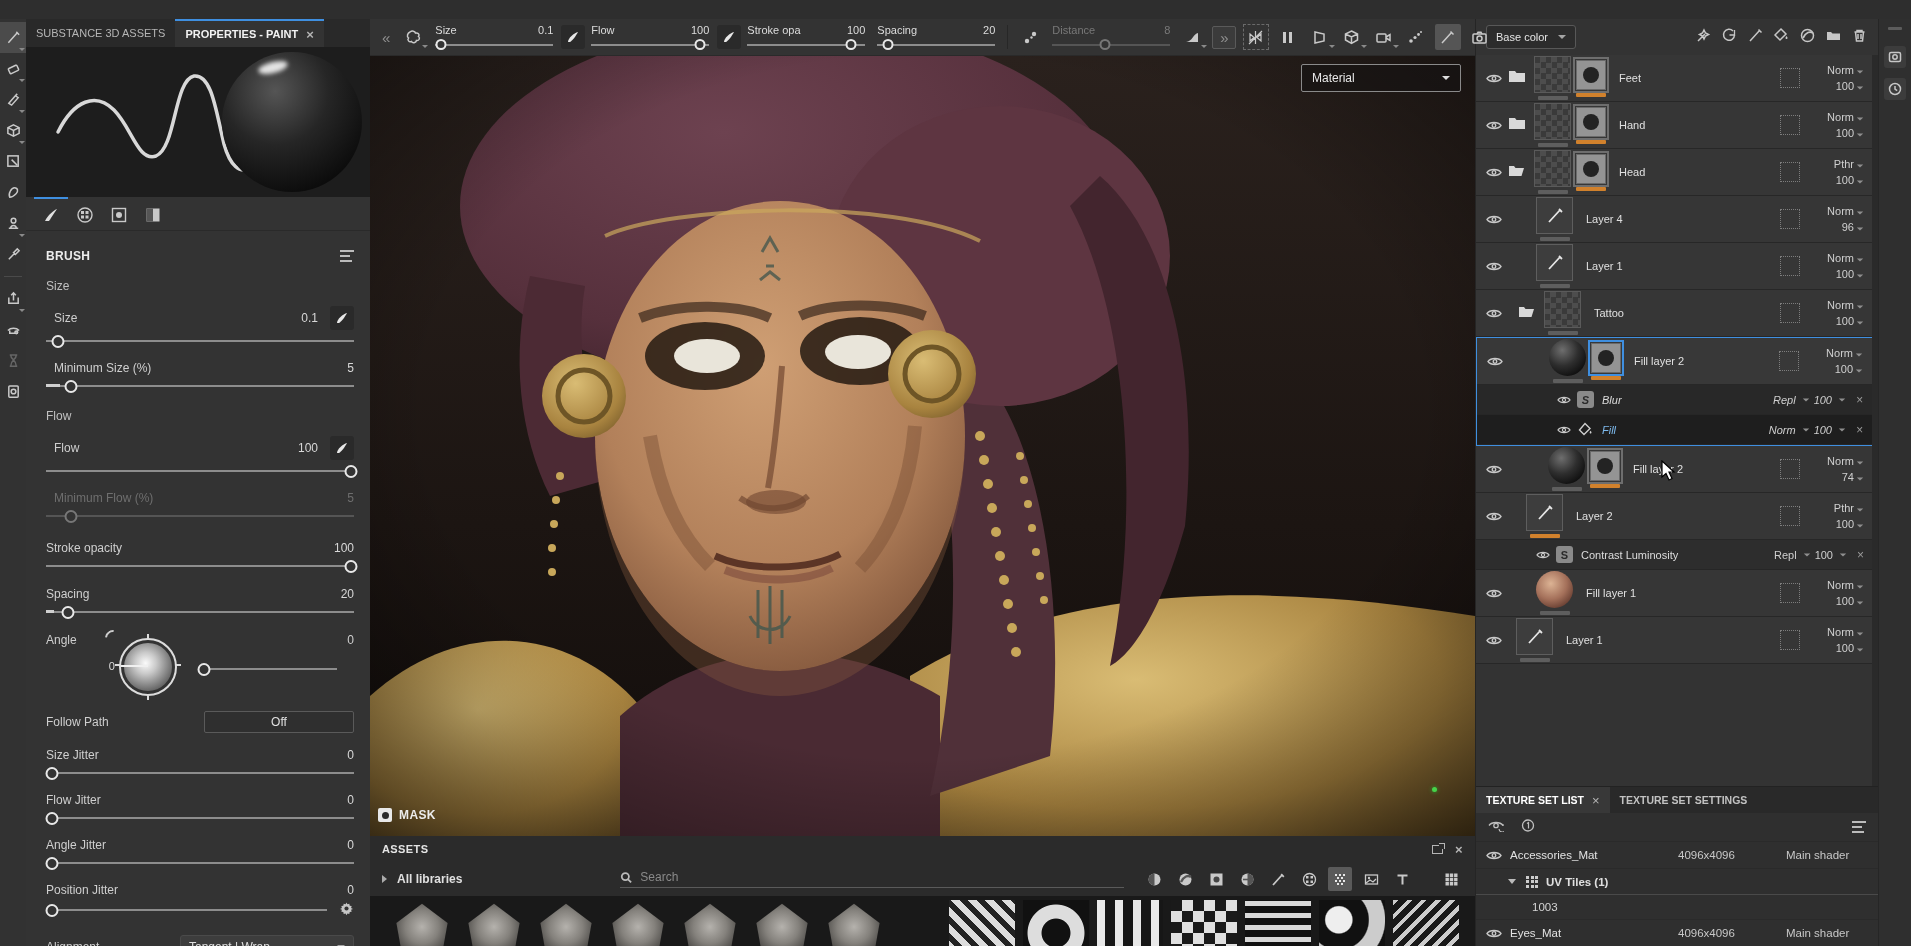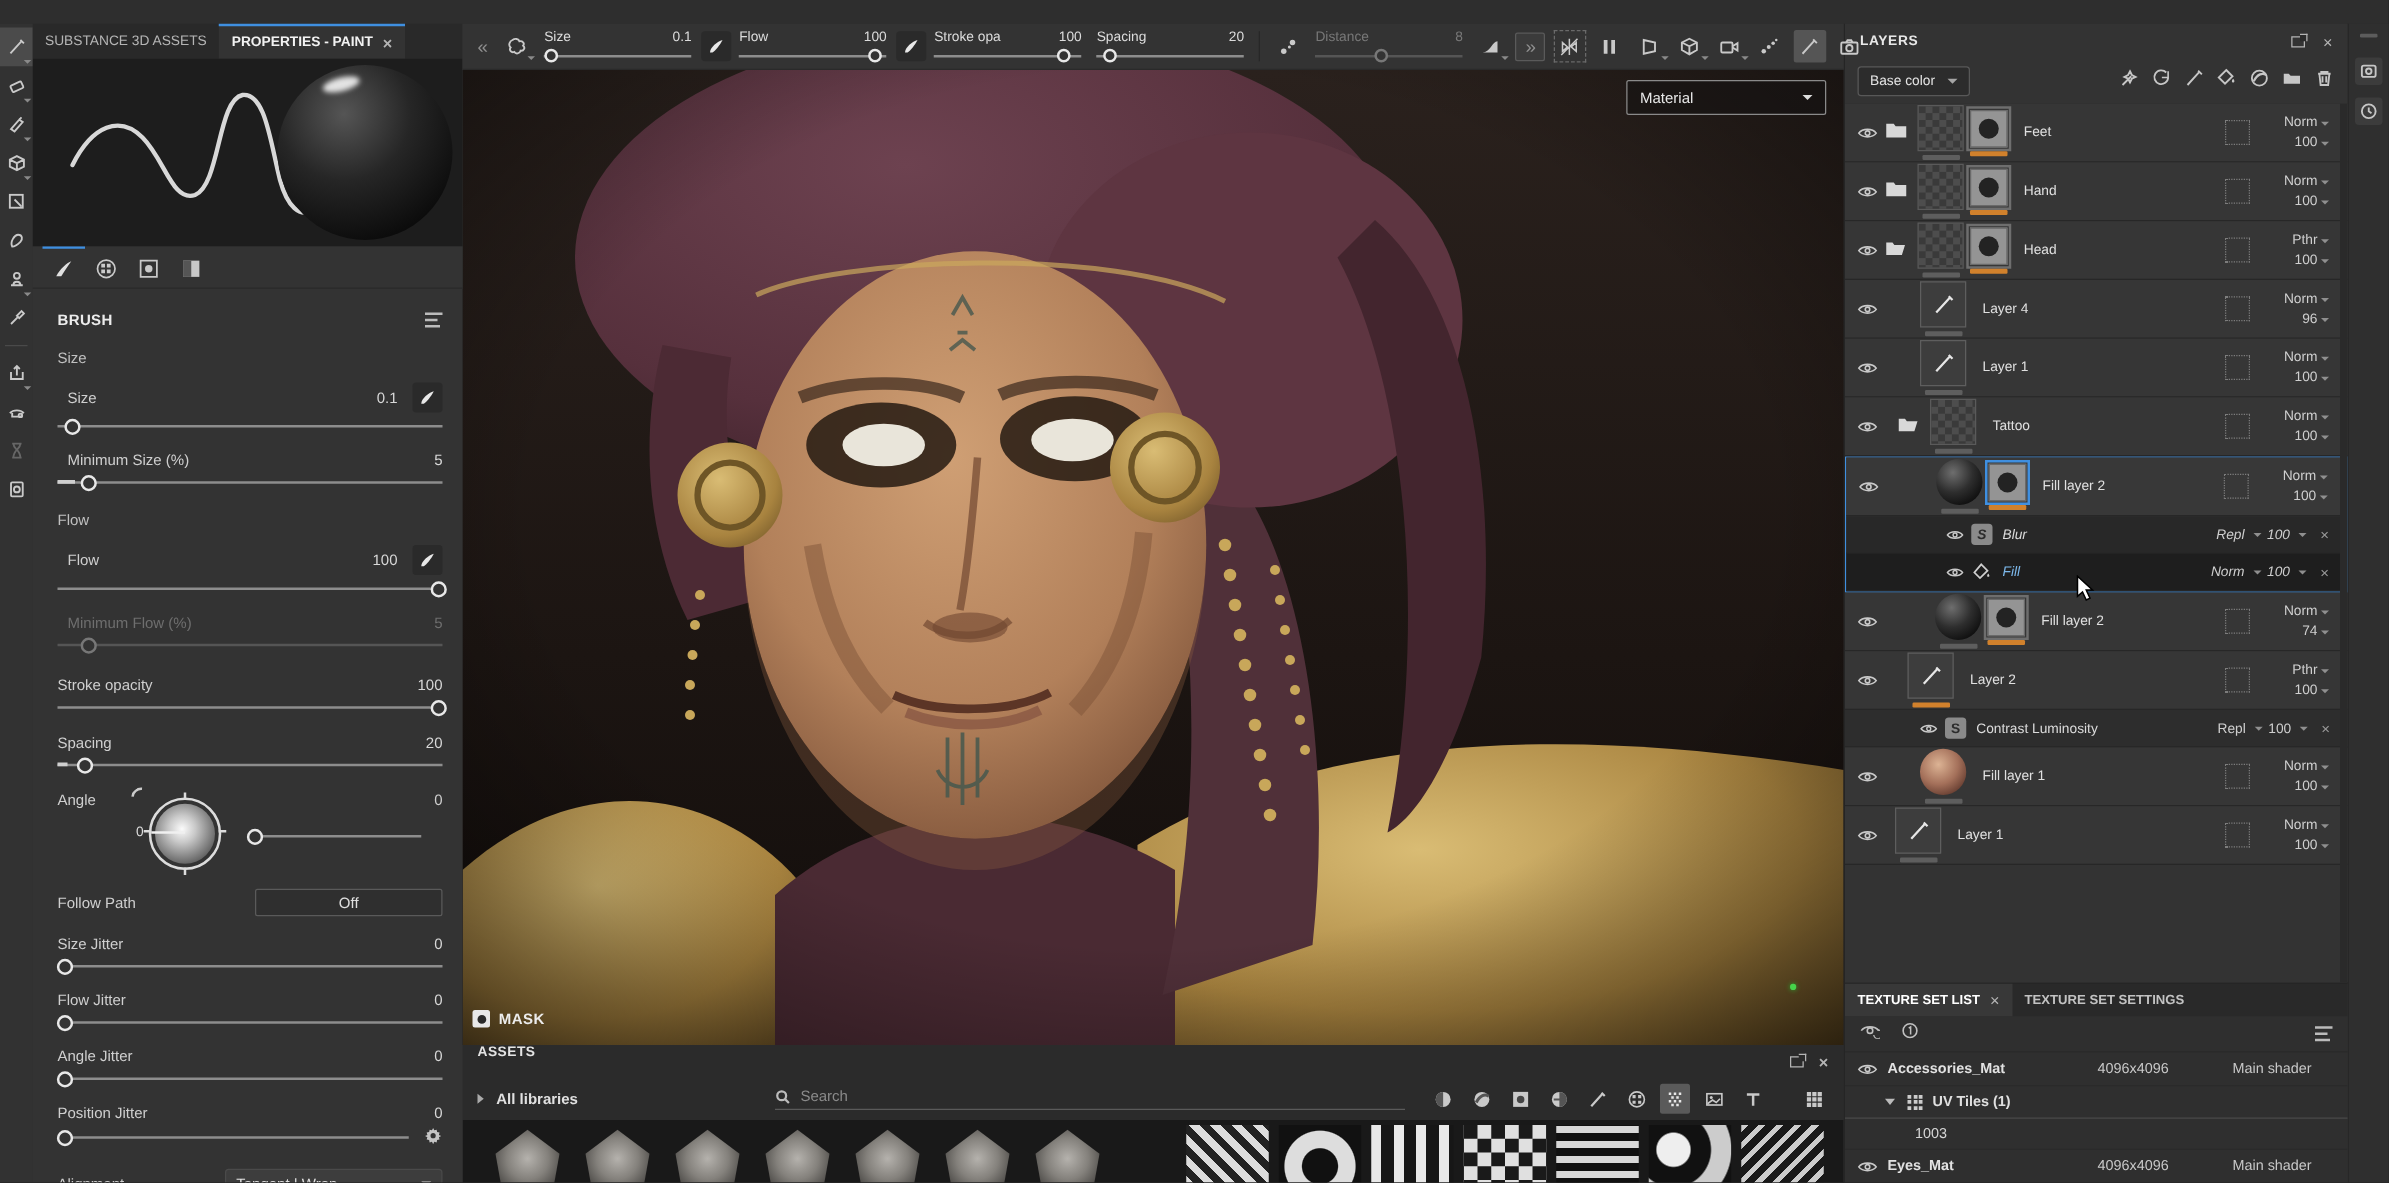--- a/index.html
+++ b/index.html
@@ -104,21 +104,21 @@
   .viewport svg.art { position:absolute; inset:0; }
   .mat-dd { position:absolute; right:14px; top:8px; width:160px; height:28px; background:rgba(20,18,18,.55); border:1px solid #8a8a8a; border-radius:2px; display:flex; align-items:center; padding:0 10px; font-size:12px; color:#e8e8e8; }
   .mat-dd .cdown { margin-left:auto; border-top-color:#ddd; }
   .mask-badge { position:absolute; left:8px; bottom:14px; display:flex; align-items:center; gap:7px; font-size:12px; font-weight:bold; color:#ececec; letter-spacing:.4px; }
   .mask-badge .mico { width:14px; height:14px; background:#e8e8e8; border-radius:2px; display:flex; align-items:center; justify-content:center; }
   .mask-badge .mico i { width:7px; height:7px; background:#2a2a2a; border-radius:50%; display:block; }
   .gizmo-dot { position:absolute; right:38px; bottom:44px; width:5px; height:5px; background:#46d34a; border-radius:50%; box-shadow:0 0 4px #2aa52e; }
 
   
   .assets { position:absolute; left:370px; top:836px; width:1105px; height:110px; background:#2b2b2b; display:flex; flex-direction:column; overflow:hidden; }
-  .as-head { height:26px; display:flex; padding:0 12px; font-size:11px; font-weight:bold; color:#e4e4e4; letter-spacing:.4px; flex:none; }
+  .as-head { height:26px; display:flex; align-items:center; padding:0 12px; font-size:11px; font-weight:bold; color:#e4e4e4; letter-spacing:.4px; flex:none; }
   .as-head .hicons { margin-left:auto; display:flex; gap:12px; align-items:center; color:#b5b5b5; }
   .popico { width:11px; height:9px; border:1px solid #b5b5b5; position:relative; display:inline-block; }
   .popico::after { content:''; position:absolute; right:-3px; top:-3px; width:5px; height:5px; background:#2b2b2b; border-top:1px solid #b5b5b5; border-right:1px solid #b5b5b5; }
   .as-bar { height:34px; display:flex; align-items:center; padding:0 12px; flex:none; }
   .as-lib { display:flex; align-items:center; gap:10px; font-size:12px; font-weight:bold; color:#e0e0e0; width:250px; }
   .as-lib .carr { width:0; height:0; border-top:4px solid transparent; border-bottom:4px solid transparent; border-left:5px solid #aaa; }
   .as-search { display:flex; align-items:center; gap:8px; width:530px; border-bottom:1px solid #5a5a5a; padding-bottom:3px; }
   .as-search svg { width:13px; height:13px; stroke:#bbb; fill:none; stroke-width:2; }
   .as-search input { background:transparent; border:none; outline:none; color:#bbb; font-size:12px; width:100%; font-family:inherit; }
   .as-search input::placeholder { color:#8a8a8a; }
@@ -189,21 +189,21 @@
   .ts-tabs { height:26px; display:flex; background:#292929; font-size:10.5px; font-weight:bold; }
   .ts-tab { display:flex; align-items:center; padding:0 10px; color:#c2c2c2; white-space:nowrap; }
   .ts-tab.active { background:#383838; color:#fff; }
   .ts-tab .xic { margin-left:8px; font-weight:normal; }
   .ts-icons { height:28px; display:flex; align-items:center; gap:16px; padding:0 12px; }
   .ts-icons svg { width:16px; height:13px; stroke:#c0c0c0; fill:none; stroke-width:1.3; }
   .ts-filter { margin-left:auto; display:flex; flex-direction:column; gap:3px; }
   .ts-filter i { width:14px; height:2px; background:#bbb; display:block; }
   .tsrow { height:27px; display:flex; align-items:center; padding:0 10px; font-size:11.5px; border-top:1px solid #2a2a2a; }
   .tsrow .eye { width:24px; }
-  .ts-name { font-weight:bold; color:#e2e2e2; width:168px; }
+  .ts-name { font-weight:normal; color:#e2e2e2; width:168px; }
   .ts-res { color:#c8c8c8; width:108px; }
   .ts-shader { color:#c8c8c8; }
   .uvrow { padding-left:32px; }
   .uvrow .carr-d { width:0; height:0; border-left:4px solid transparent; border-right:4px solid transparent; border-top:5px solid #bbb; margin-right:10px; }
   .gridico { display:grid; grid-template-columns:repeat(3,3px); gap:1.5px; margin-right:8px; }
   .gridico i { width:3px; height:3px; background:#ccc; display:block; }
   .uv-name { font-weight:bold; color:#e0e0e0; }
   .tilerow { padding-left:56px; color:#d5d5d5; border-top:none; height:24px; }
   .uv-underline { border-bottom:1px solid #4a4a4a; }
 
@@ -836,27 +836,20 @@
       <div class="thumb-bw" style="background:radial-gradient(circle,#111 0 30%,#ddd 32% 60%,#111 62%)"></div>
       <div class="thumb-bw" style="background:repeating-linear-gradient(90deg,#e8e8e8 0 8px,#161616 8px 18px)"></div>
       <div class="thumb-bw" style="background:repeating-conic-gradient(#e0e0e0 0% 25%,#1a1a1a 0% 50%);background-size:22px 22px"></div>
       <div class="thumb-bw" style="background:repeating-linear-gradient(0deg,#d8d8d8 0 5px,#111 5px 12px)"></div>
       <div class="thumb-bw" style="background:radial-gradient(circle at 30% 30%,#eee 0 20%,#111 22% 45%,#ccc 47% 70%,#111 72%)"></div>
       <div class="thumb-bw" style="background:repeating-linear-gradient(135deg,#ccc 0 4px,#191919 4px 10px)"></div>
     </div>
   </div>
 
   <div class="right-panel">
-    <div class="lp-head">
-      <span class="lp-title">LAYERS</span>
-      <span class="hicons">
-        <span class="popico"></span>
-        <span class="xic"></span>
-      </span>
-    </div>
     <div class="lp-bar">
       <div class="chan-dd">
         <span>Base color</span>
         <span class="cdown"></span>
       </div>
       <div class="licons">
         <span><svg viewBox="0 0 17 17">
               <path d="M3 14 L10 7 M9 3 l1.5 3 3 1.5 -3 1.5 -1.5 3 -1.5-3 -3-1.5 3-1.5 z"></path>
             </svg></span>
         <span><svg viewBox="0 0 17 17">

